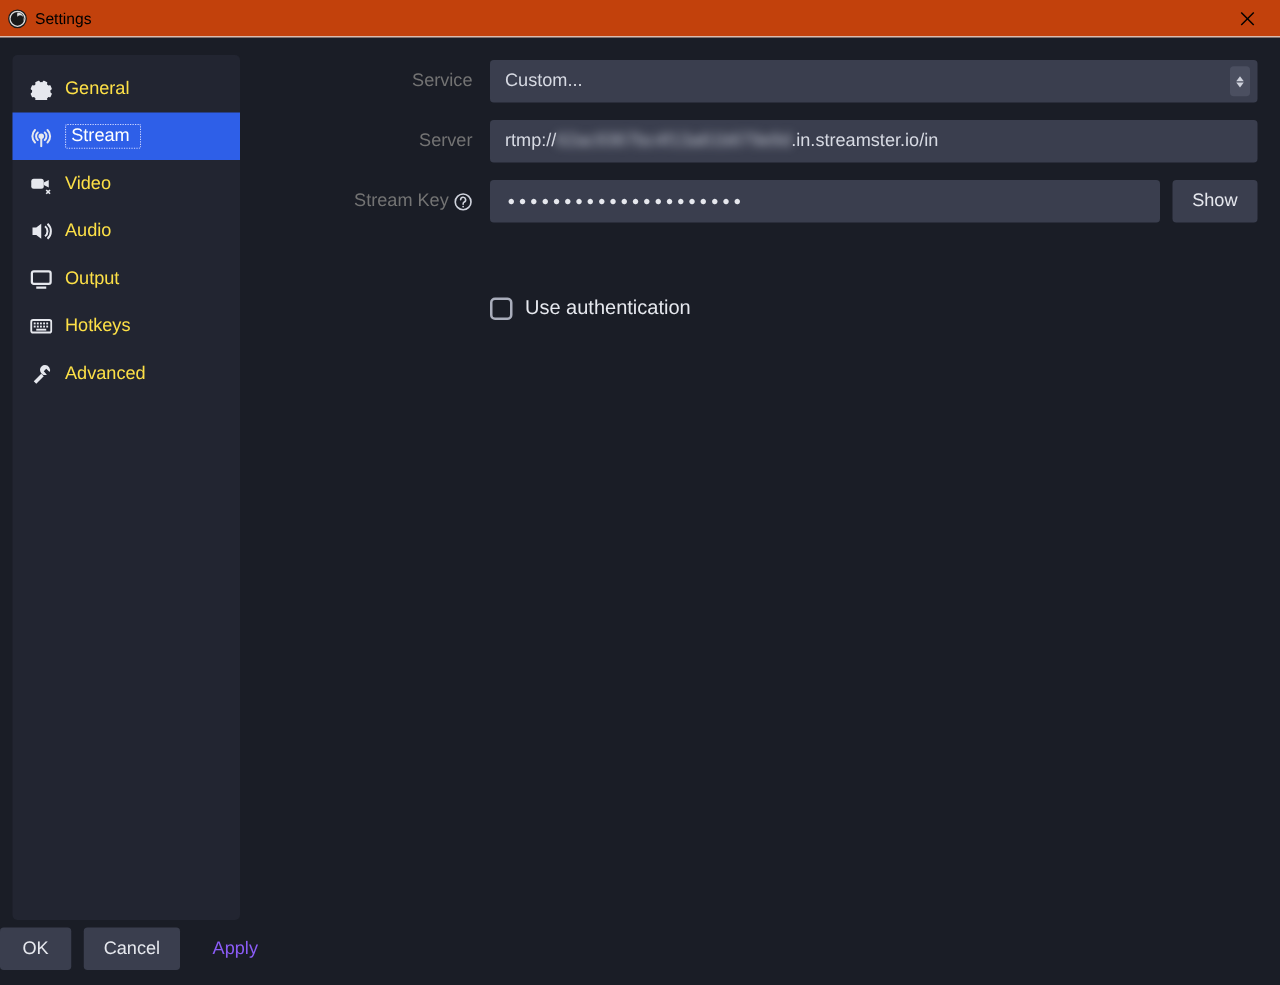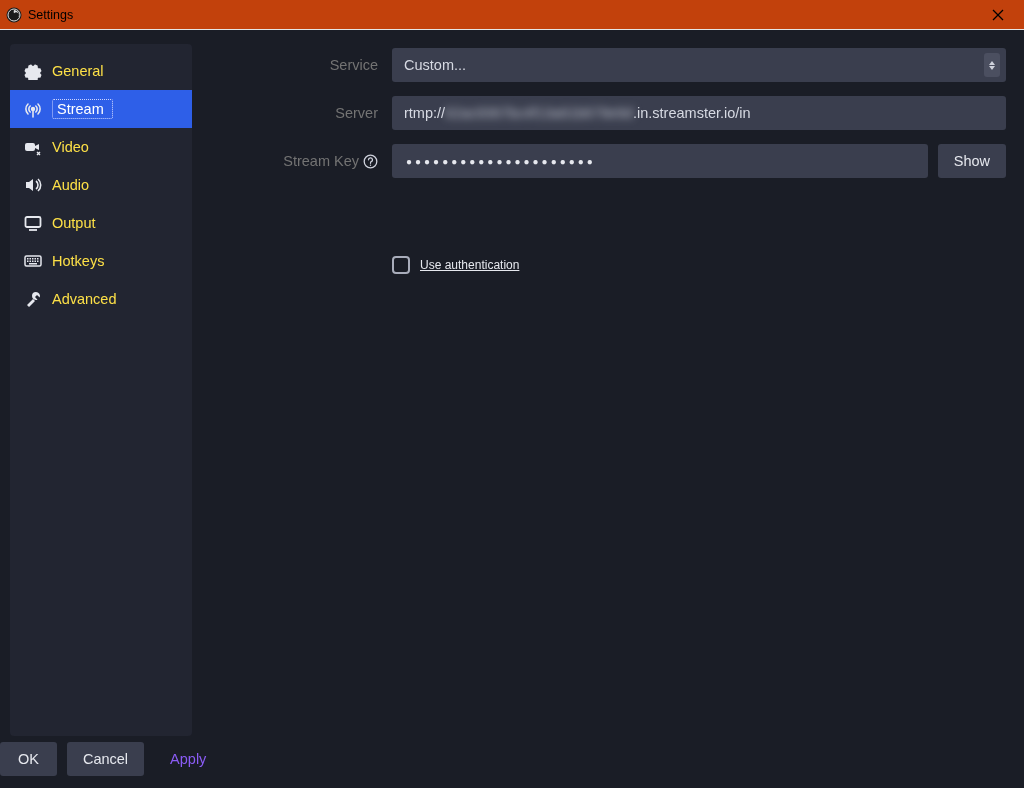--- a/index.html
+++ b/index.html
@@ -173,25 +173,24 @@
     font-size: 14.5px;
     cursor: pointer;
   }
   .btn.disabled { color: #8b5cf6; cursor: default; background: transparent; }
   .btn.primary-pad { padding: 0 18px; }
 
   
   .checkbox-row {
     display: flex;
     align-items: center;
-    margin-top: 78px;
+    margin-top: 60px;
     margin-left: 190px;
     gap: 10px;
-    font-size: 12px;
-    text-decoration: underline;
+    font-size: 16px;
   }
   .checkbox {
     width: 18px; height: 18px;
     border: 2px solid #a9adbb;
     border-radius: 4px;
     background: transparent;
   }
 
   
   .footer {

